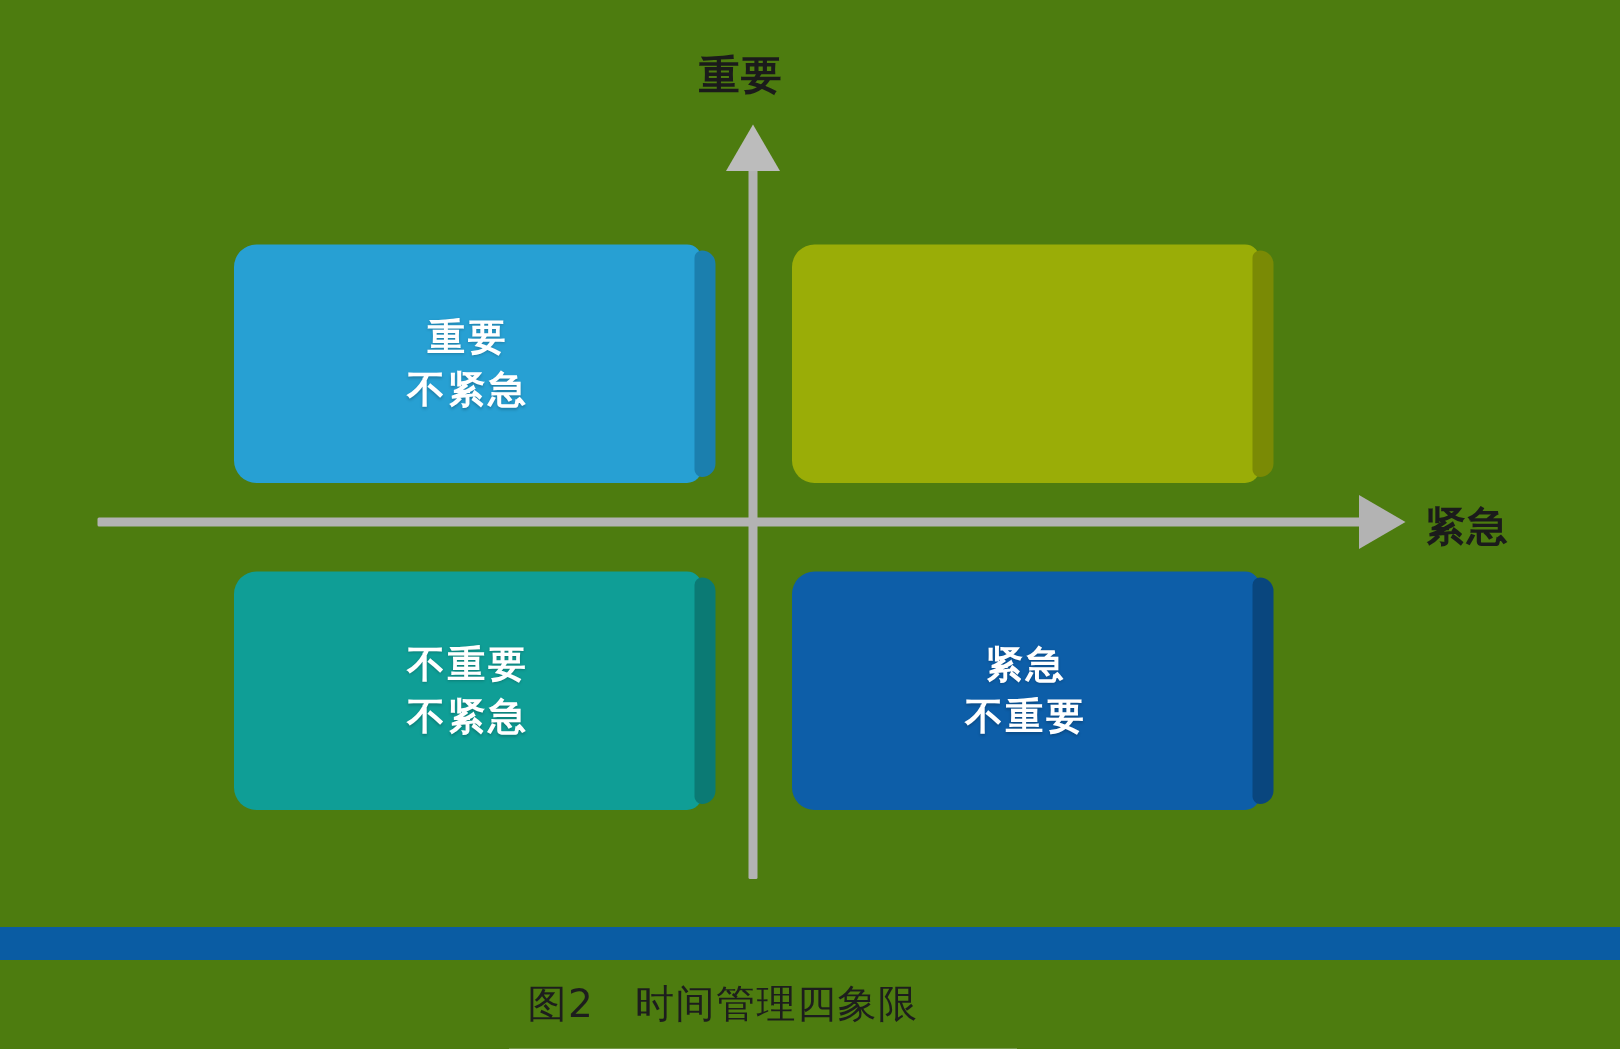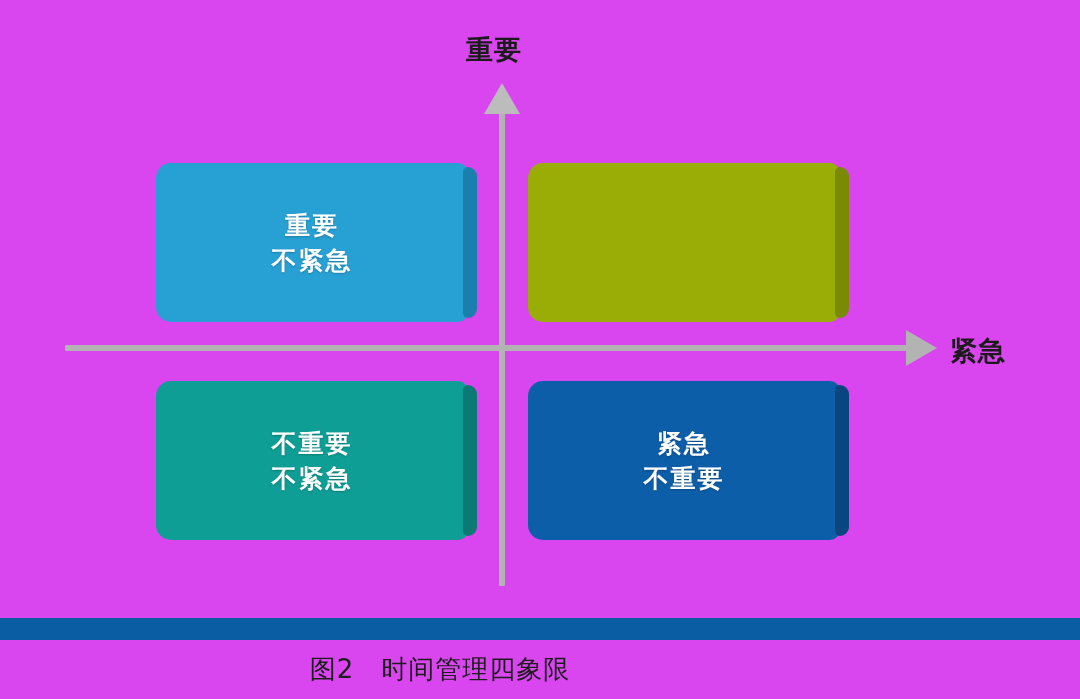--- a/index.html
+++ b/index.html
@@ -137,26 +137,27 @@
     position: absolute;
     left: 0;
     top: 652px;
     width: 880px;
     text-align: center;
     font-size: 26px;
     color: #1d1d1d;
     font-family: "DejaVu Sans", "Liberation Sans", sans-serif;
     letter-spacing: 1px;
     white-space: pre;
+    padding-left: 42px;
   }
 </style>
 </head>
 <body>
 
-<div id="stage" style="background: #d946ef;">
+<div id="stage" style="background: #4d7c0f;">
 
   <div class="axis-v" style="background: rgb(179, 179, 179);"></div>
   <div class="axis-v-head"></div>
   <div class="axis-label axis-label-top">重要</div>
 
   <div class="axis-h" style="background: rgb(179, 179, 179);"></div>
   <div class="axis-h-head"></div>
   <div class="axis-label axis-label-right">紧急</div>
 
   <div class="quad" id="quad-important-not-urgent">

